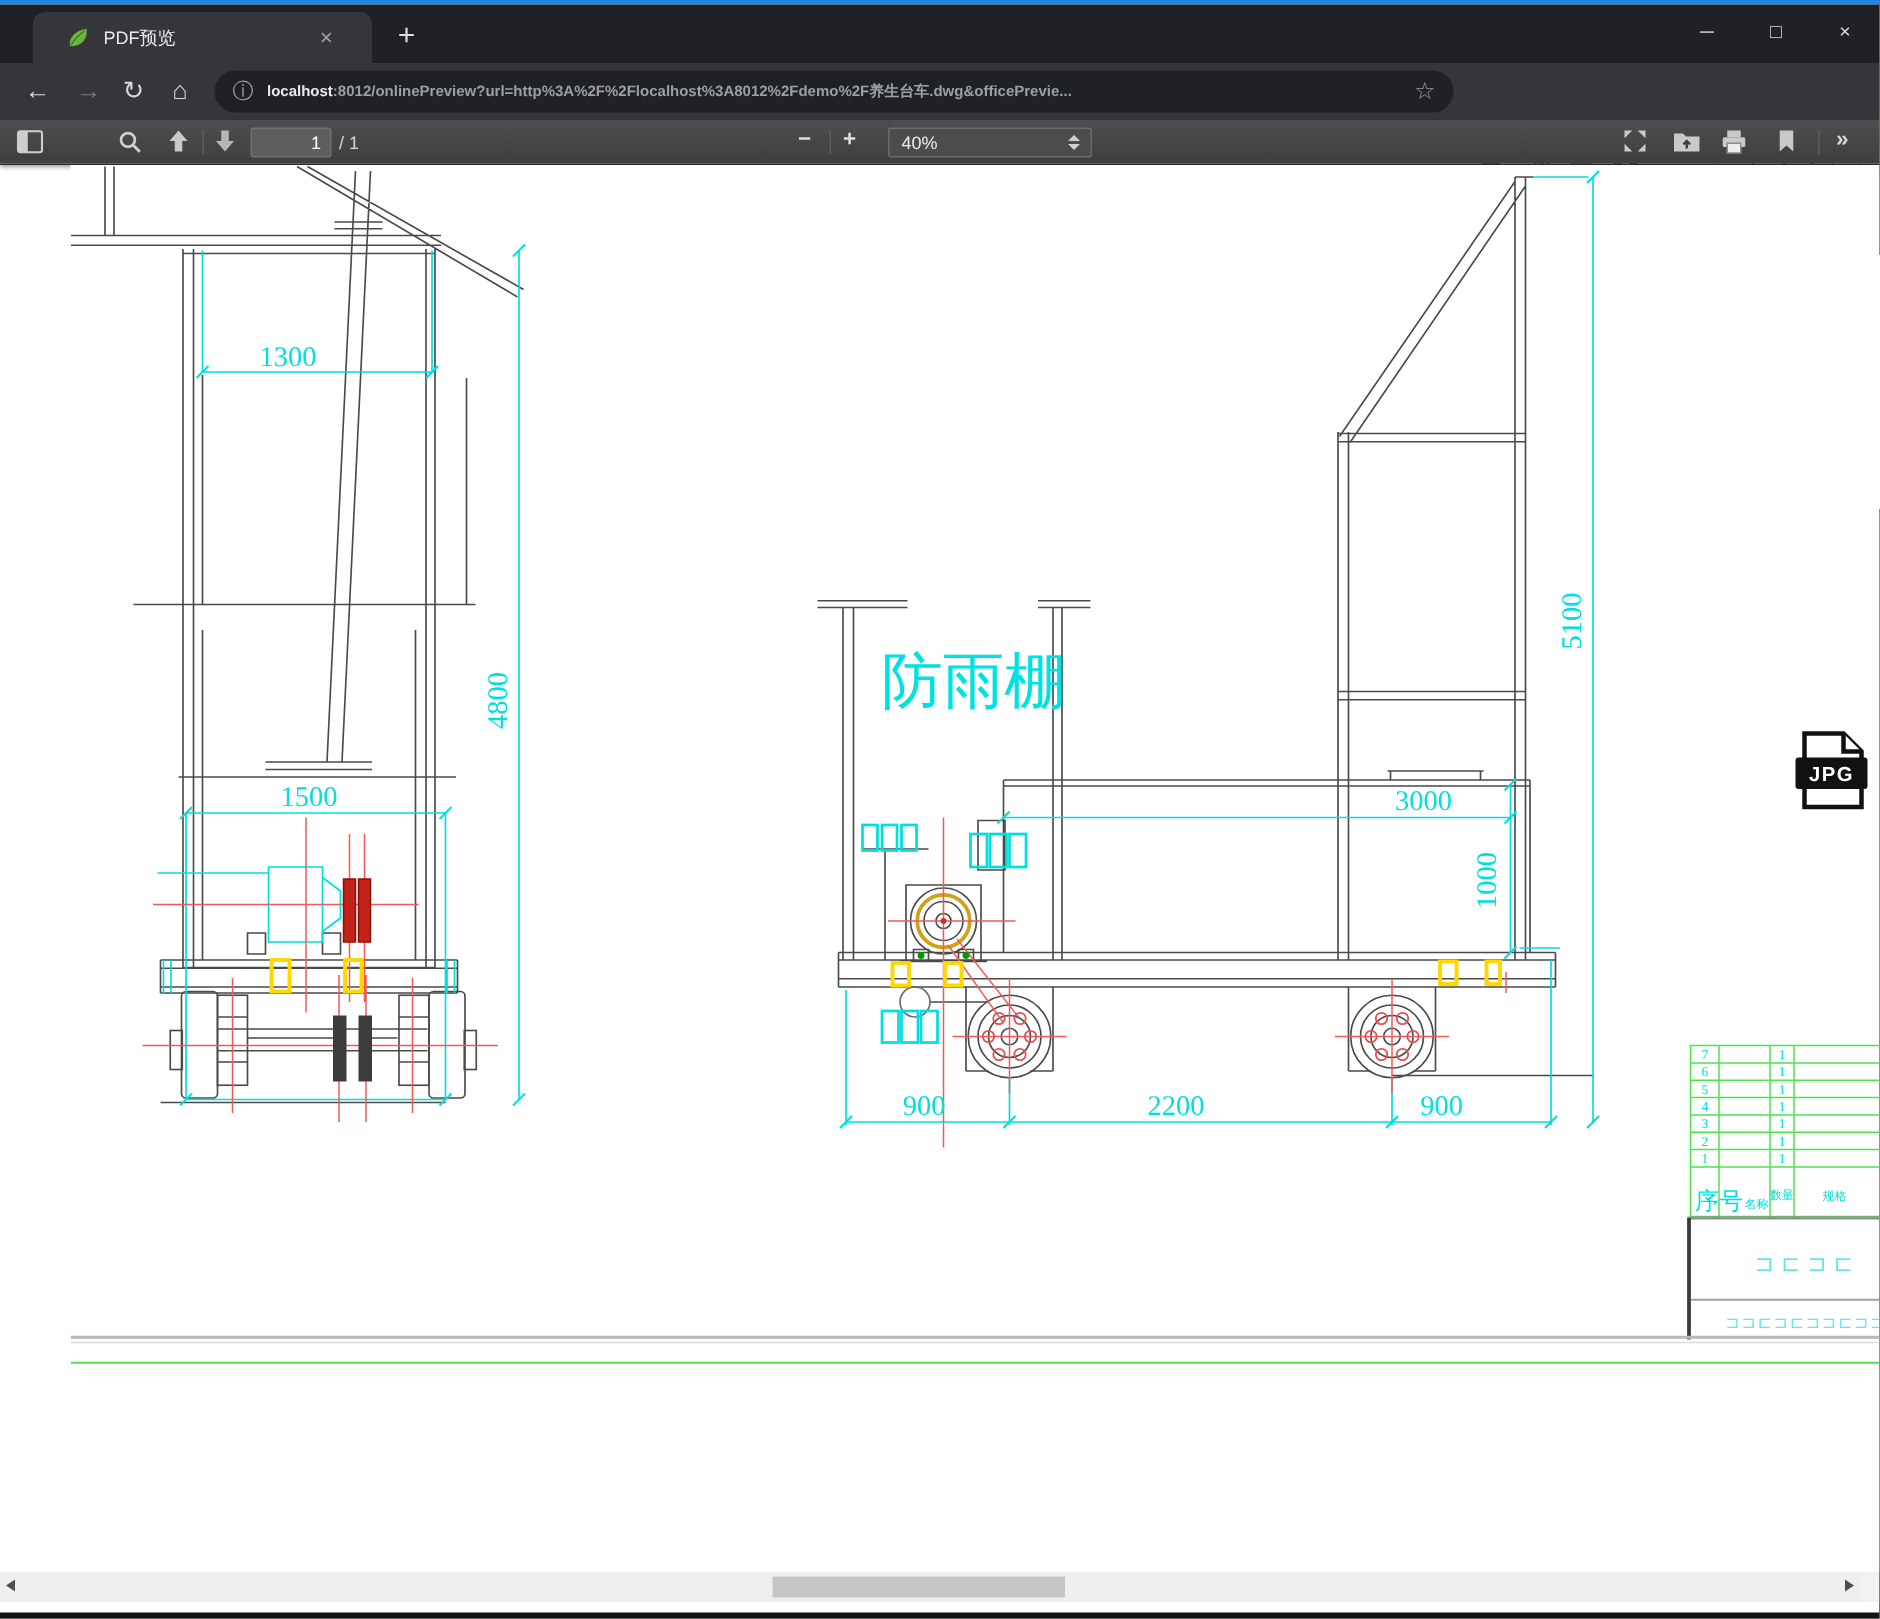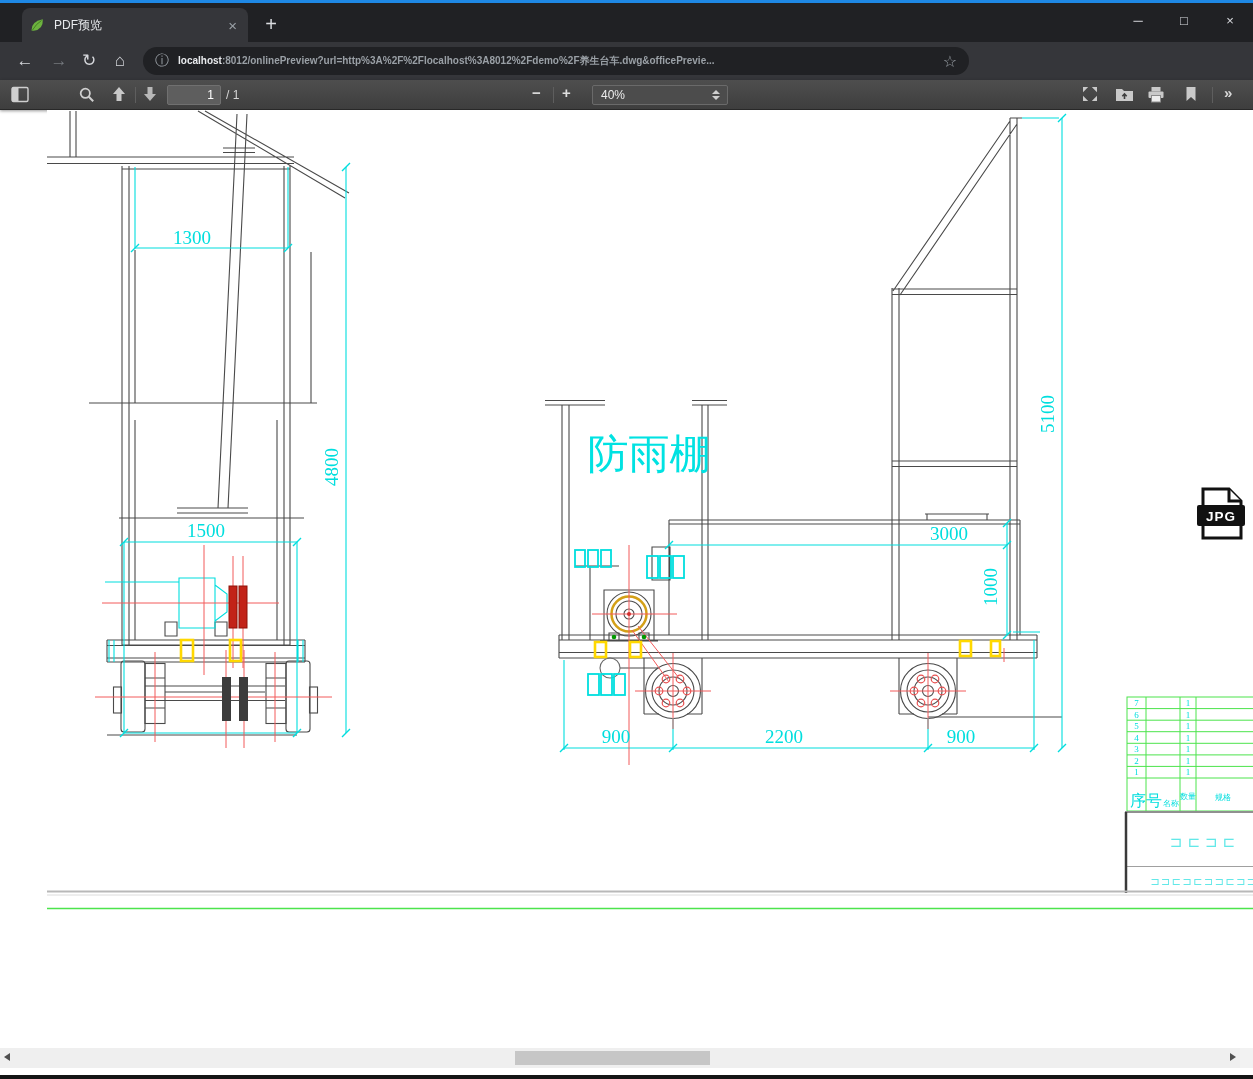--- a/index.html
+++ b/index.html
@@ -2,21 +2,21 @@
 <html><head>
 <meta charset="utf-8">
 <style>
   html,body{margin:0;padding:0;background:#000;}
   .window{position:relative;width:1253px;height:1079px;background:#fff;overflow:hidden;
     font-family:"Liberation Sans",sans-serif;}
   
   .accent{position:absolute;top:0;left:0;width:1253px;height:3px;background:#1e88e5;}
   .titlebar{position:absolute;top:3px;left:0;width:1253px;height:39px;background:#202124;}
   .tab{position:absolute;left:22px;top:5px;width:226px;height:34px;background:#35363a;
-    border-radius:8px 8px 0 0;display:flex;align-items:center;padding:0 7px;box-sizing:border-box;}
+    border-radius:8px 8px 0 0;display:flex;align-items:center;padding:0 22px;box-sizing:border-box;}
   .tab-title{color:#e8eaed;font-size:12px;margin-left:9px;white-space:nowrap;overflow:hidden;}
   .tab-close{margin-left:auto;color:#9aa0a6;font-size:15px;line-height:15px;padding:2px 4px;border-radius:50%;}
   .newtab{position:absolute;left:258px;top:9px;width:26px;height:26px;color:#dadce0;font-size:20px;
     text-align:center;line-height:25px;}
   .win-controls{position:absolute;right:0;top:0;height:39px;display:flex;}
   .wbtn{width:46px;text-align:center;line-height:36px;color:#dadce0;font-size:13px;}
   
   .toolbar{position:absolute;top:42px;left:0;width:1253px;height:38px;background:#35363a;}
   .nav-ic{position:absolute;top:0;height:38px;width:30px;text-align:center;line-height:38px;
     color:#d5d7db;font-size:17px;}

